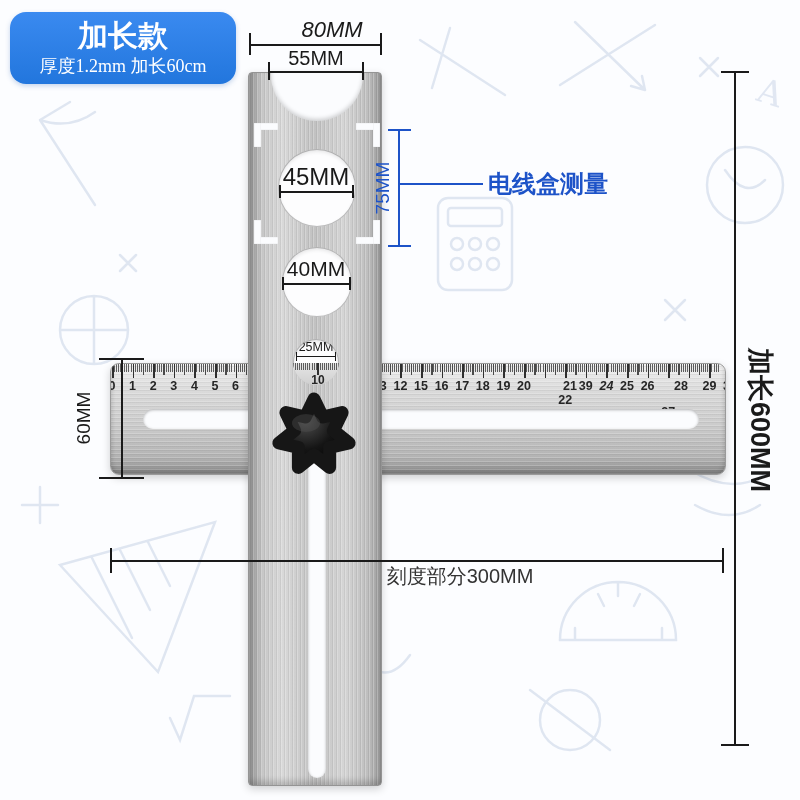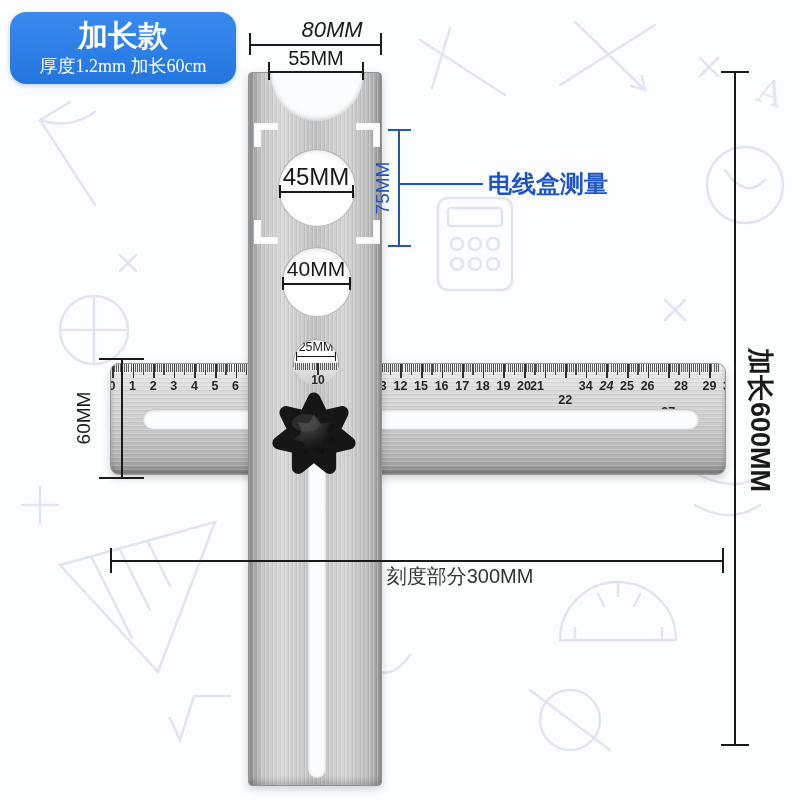--- a/index.html
+++ b/index.html
@@ -121,23 +121,23 @@
         <span class="rnum" style="left: 227.6px;">11</span>
         <span class="rnum" style="left: 248.2px;">12</span>
         <span class="rnum" style="left: 268.8px;">13</span>
         <span class="rnum" style="left: 289.4px;">12</span>
         <span class="rnum" style="left: 310px;">15</span>
         <span class="rnum" style="left: 330.6px;">16</span>
         <span class="rnum" style="left: 351.2px;">17</span>
         <span class="rnum" style="left: 371.8px;">18</span>
         <span class="rnum" style="left: 392.4px;">19</span>
         <span class="rnum" style="left: 413px; text-align: center;">20</span>
-        <span class="rnum" style="left: 426px; text-align: right;">21</span>
+        <span class="rnum" style="left: 459px; text-align: right;">21</span>
         <span class="rnum" style="left: 454.2px; margin-top: 14px;">22</span>
-        <span class="rnum" style="left: 474.8px;">34</span>
+        <span class="rnum" style="left: 474.8px;">39</span>
         <span class="rnum" style="left: 495.4px; font-style: italic;">24</span>
         <span class="rnum" style="left: 516px;">25</span>
         <span class="rnum" style="left: 536.6px; text-align: center;">26</span>
         <span class="rnum" style="left: 557.2px; margin-top: 26px;">27</span>
         <span class="rnum" style="left: 570px;">28</span>
         <span class="rnum" style="left: 598.4px;">29</span>
         <span class="rnum" style="left: 619px;">30</span>
       </div>
     <div class="h-slot"></div>
   </div>

